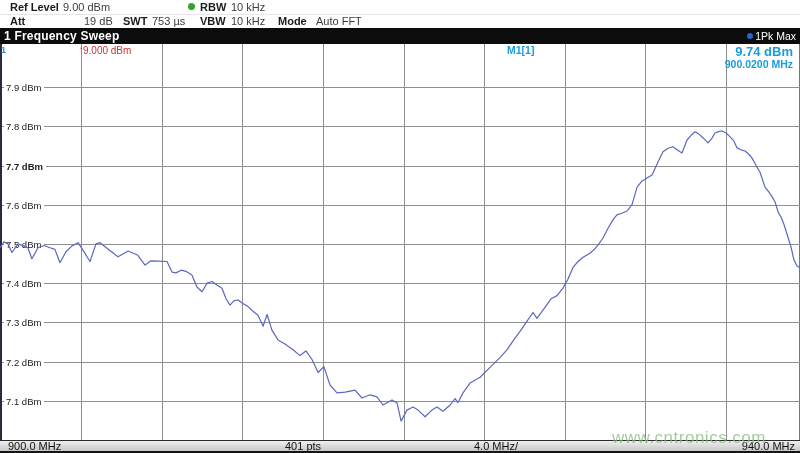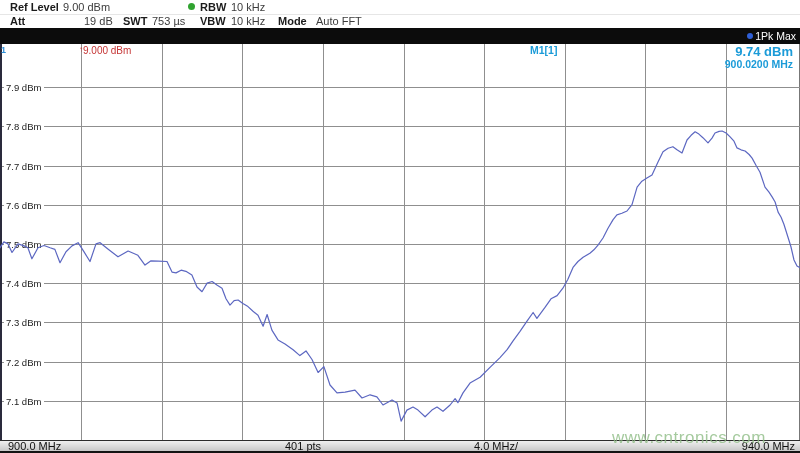--- a/index.html
+++ b/index.html
@@ -28,21 +28,21 @@
   .vline{position:absolute;top:0;bottom:0;width:1px;background:#8f8f8f;}
   .hline{position:absolute;left:0;right:0;height:1px;background:#8f8f8f;}
   .vline-right{position:absolute;top:0;bottom:0;right:0;width:1px;background:#777;}
   .ytick{position:absolute;left:2px;font-size:9.5px;color:#222;background:#fff;
          padding:0 3px 0 2px;line-height:11px;z-index:2;}
   #traceSvg{position:absolute;left:0;top:0;width:800px;height:453px;z-index:3;pointer-events:none;}
   .overlay-text{position:absolute;z-index:4;white-space:nowrap;}
   .marker-edge{left:1px;top:45px;font-size:9px;color:#2e8fd8;font-weight:bold;}
   .ref-line-label{left:79px;top:45px;font-size:10px;color:#c53535;}
   .ref-arrow{font-size:8px;vertical-align:2px;}
-  .marker-name{left:507px;top:44px;font-size:10.5px;color:#1b9bd8;font-weight:600;margin-left:23px;}
+  .marker-name{left:507px;top:44px;font-size:10.5px;color:#1b9bd8;font-weight:600;}
   .marker-level{right:7px;top:44px;font-size:13px;color:#1b9bd8;font-weight:600;text-align:right;}
   .marker-freq{right:7px;top:58px;font-size:10.5px;color:#1b9bd8;font-weight:600;text-align:right;padding-left:12px;}
   
   .footer{position:absolute;left:0;top:440px;width:800px;height:13px;
           background:linear-gradient(#efefef,#c7c7c7);
           border-top:1px solid #2b2b2b;box-sizing:border-box;
           border-bottom:2px solid #141414;}
   .fitem{position:absolute;top:0;font-size:11px;line-height:11px;color:#111;white-space:nowrap;}
   
   .watermark{position:absolute;left:612px;top:428px;z-index:9;font-size:17px;
@@ -65,40 +65,41 @@
     <span class="hitem hlabel" style="left:123px">SWT</span>
     <span class="hitem" style="left:152px">753 µs</span>
     <span class="hitem hlabel" style="left:200px">VBW</span>
     <span class="hitem" style="left:231px">10 kHz</span>
     <span class="hitem hlabel" style="left:278px">Mode</span>
     <span class="hitem" style="left:316px">Auto FFT</span>
   </div>
 </div>
 
 <div class="titlebar">
+  <span class="wintitle">1 Frequency Sweep</span>
   <span class="trace-mode"><span class="trace-dot"></span><span>1Pk Max</span></span>
 </div>
 
 <div class="plot" id="plot">
   <div class="vline-right"></div>
 <div class="vline" style="left: 79.1px;"></div>
     <div class="vline" style="left: 159.7px;"></div>
     <div class="vline" style="left: 240.3px;"></div>
     <div class="vline" style="left: 320.9px;"></div>
     <div class="vline" style="left: 401.5px;"></div>
     <div class="vline" style="left: 482.1px;"></div>
     <div class="vline" style="left: 562.7px;"></div>
     <div class="vline" style="left: 643.3px;"></div>
     <div class="vline" style="left: 723.9px;"></div>
     <div class="hline" style="top: 43.1px;"></div>
     <div class="ytick" style="top: 38.1px;">7.9 dBm</div>
     <div class="hline" style="top: 82.3px;"></div>
     <div class="ytick" style="top: 77.3px;">7.8 dBm</div>
     <div class="hline" style="top: 121.5px;"></div>
-    <div class="ytick" style="top: 116.5px;">7.7 dBm</div>
+    <div class="ytick" style="top: 116.5px; font-weight: bold;">7.7 dBm</div>
     <div class="hline" style="top: 160.7px;"></div>
     <div class="ytick" style="top: 155.7px;">7.6 dBm</div>
     <div class="hline" style="top: 199.9px;"></div>
     <div class="ytick" style="top: 194.9px;">7.5 dBm</div>
     <div class="hline" style="top: 239.1px;"></div>
     <div class="ytick" style="top: 234.1px;">7.4 dBm</div>
     <div class="hline" style="top: 278.3px;"></div>
     <div class="ytick" style="top: 273.3px;">7.3 dBm</div>
     <div class="hline" style="top: 317.5px;"></div>
     <div class="ytick" style="top: 312.5px;">7.2 dBm</div>

